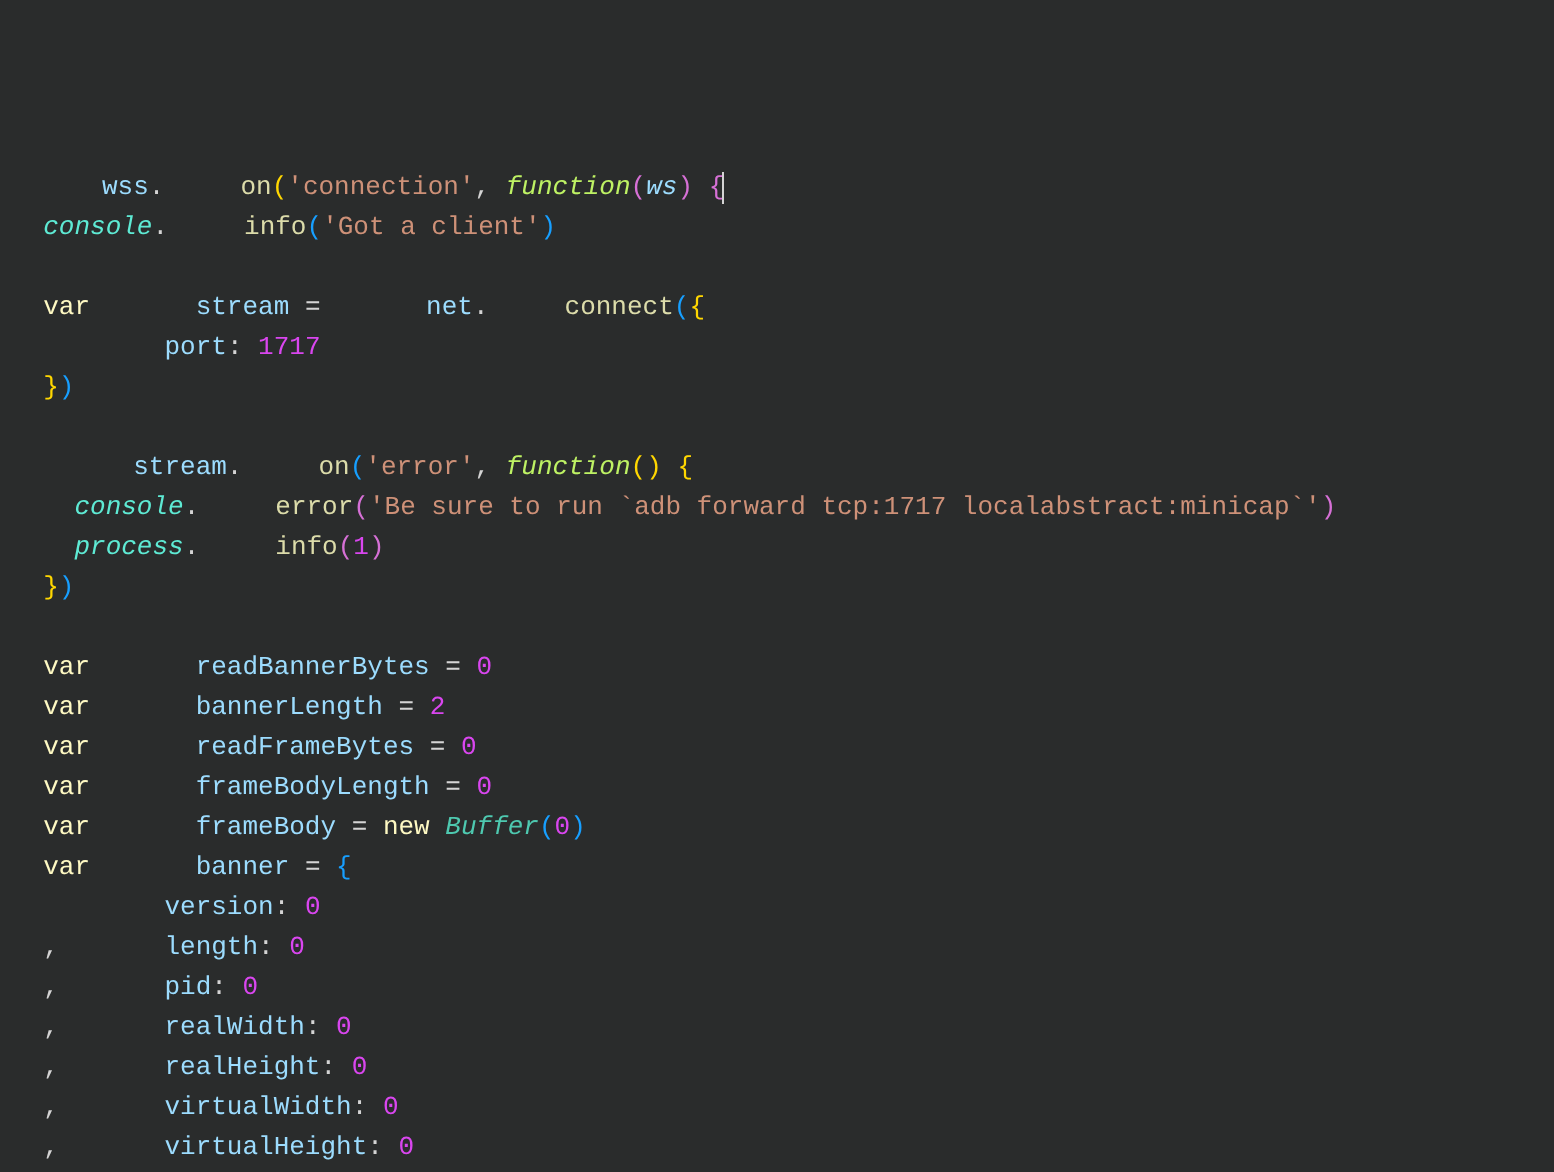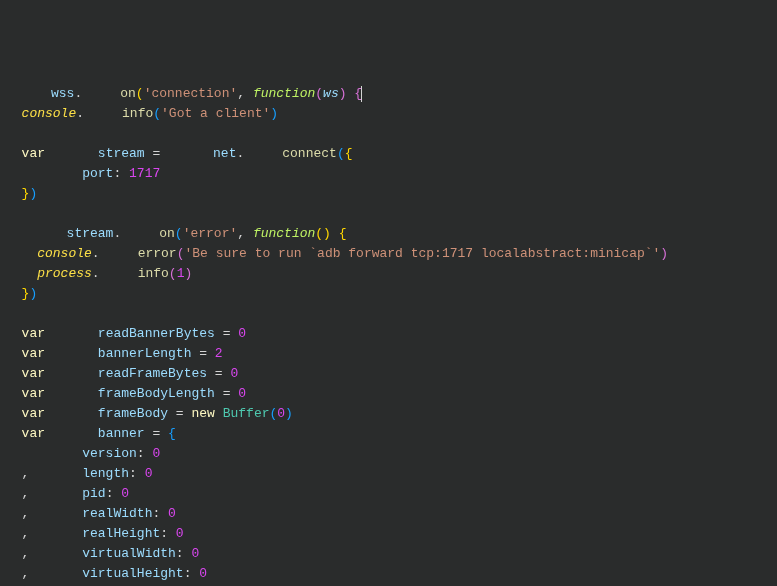--- a/index.html
+++ b/index.html
@@ -17,26 +17,26 @@
   }
   .cursor {
     border-left: 1px solid #d4d4d4;
     display: inline-block;
     height: 16px;
     vertical-align: middle;
     margin-left: -1px;
   }
   .tk-keyword { color: #fef9c3; text-align: center; }
   .tk-keyword-italic { color: #bef264; font-style: italic; }
-  .tk-support { color: #fde047; font-style: italic; }
+  .tk-support { color: #5eead4; font-style: italic; }
   .tk-func { color: #dcdcaa; margin-left: 38px; }
   .tk-string { color: #ce9178; }
   .tk-number { color: #d946ef; }
   .tk-var { color: #9cdcfe; margin-left: 45px; }
-  .tk-type { color: #4ec9b0; }
+  .tk-type { color: #4ec9b0; font-style: italic; }
   .tk-param { color: #9cdcfe; font-style: italic; }
   .tk-brace-y { color: #ffd700; }
   .tk-brace-p { color: #d670d6; }
   .tk-brace-b { color: #179fff; }
   pre { font-family: inherit; }
 </style>
 </head>
 <body>
 
 

